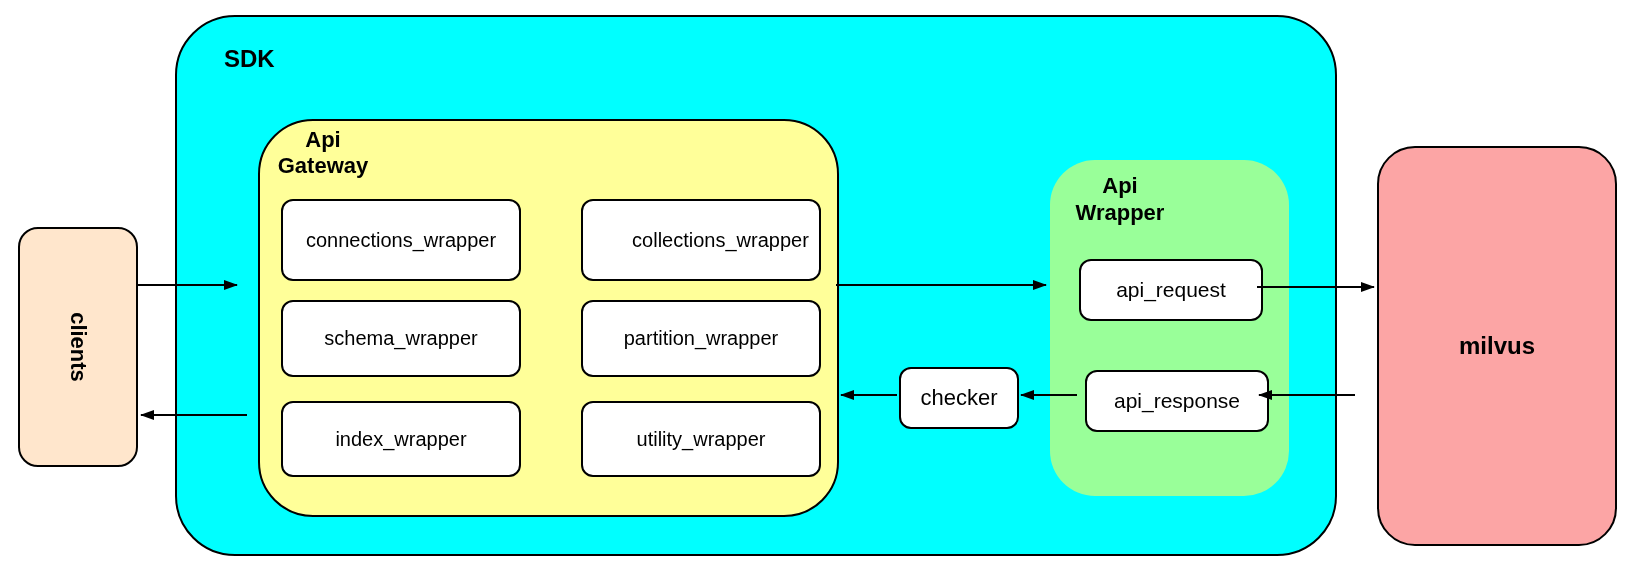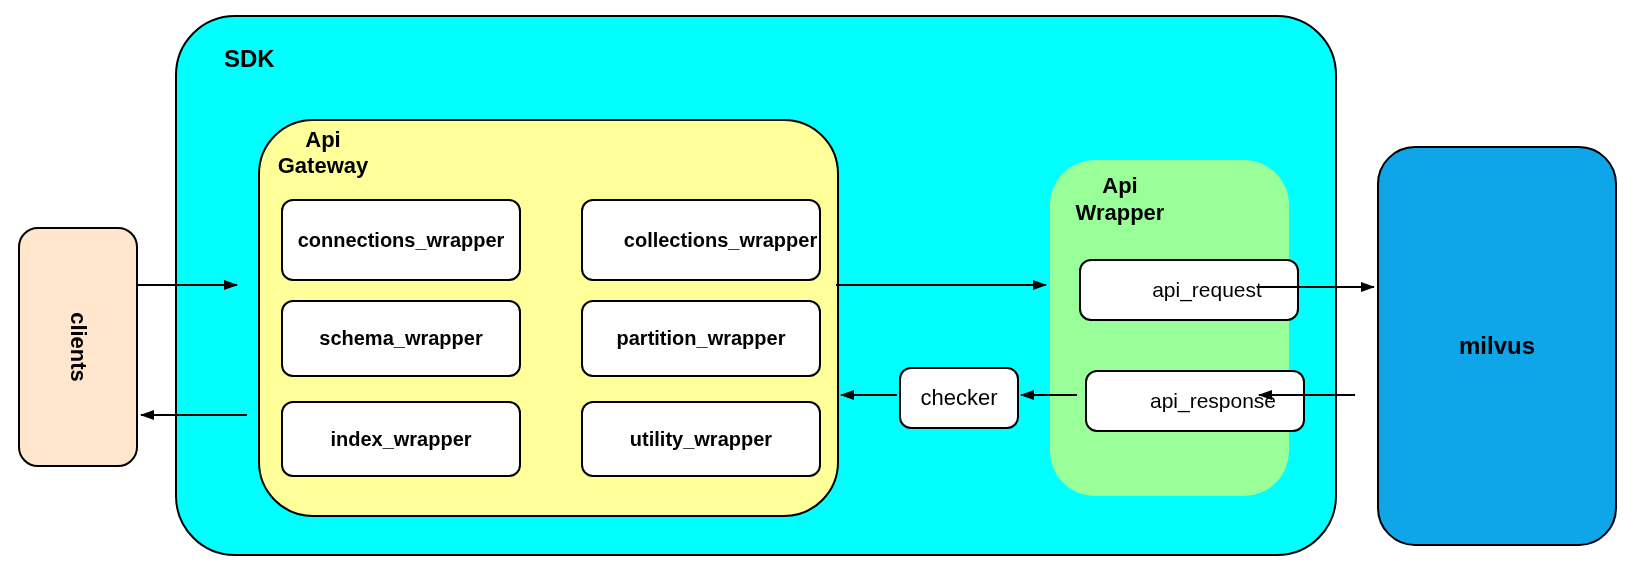--- a/index.html
+++ b/index.html
@@ -42,21 +42,20 @@
     background: #FFFF99; border-radius: 55px;
   }
   #api-wrapper-label {
     position: absolute; left: 0px; top: 6px; width: 126px;
     text-align: center; font-weight: bold; font-size: 22px; line-height: 26px;
   }
   .module {
     background: #FFFFFF; border: 2px solid #000; border-radius: 12px;
     display: flex; align-items: center; justify-content: center;
     font-size: 20px;
-    font-weight: bold;
   }
   #mod-connections { left: 21px;  top: 78px;  width: 240px; height: 82px; }
   #mod-collections { left: 321px; top: 78px;  width: 240px; height: 82px; padding-left: 39px; }
   #mod-schema      { left: 21px;  top: 179px; width: 240px; height: 77px; }
   #mod-partition   { left: 321px; top: 179px; width: 240px; height: 77px; }
   #mod-index       { left: 21px;  top: 280px; width: 240px; height: 76px; }
   #mod-utility     { left: 321px; top: 280px; width: 240px; height: 76px; }
 
   
   #checker {
@@ -73,29 +72,28 @@
   }
   #api-gateway-label {
     position: absolute; left: 19px; top: 12px; width: 102px;
     text-align: center; font-weight: bold; font-size: 22px; line-height: 27px;
   }
   .gw-node {
     position: absolute;
     background: #FFFFFF; border: 2px solid #000; border-radius: 12px;
     display: flex; align-items: center; justify-content: center;
     font-size: 21px;
-    padding-left: 36px;
   }
   #api-request  { left: 29px; top: 99px;  width: 180px; height: 58px; }
   #api-response { left: 35px; top: 210px; width: 180px; height: 58px; }
 
   
   #milvus {
     left: 1377px; top: 146px; width: 240px; height: 400px;
-    background: #0ea5e9; border-radius: 38px;
+    background: #fca5a5; border-radius: 38px;
     display: flex; align-items: center; justify-content: center;
     font-weight: bold; font-size: 24px;
   }
 
   
   #arrows {
     position: absolute; left: 0; top: 0; width: 1634px; height: 574px;
     pointer-events: none; z-index: 10;
   }
   #arrows line { stroke: #000; stroke-width: 2; }

